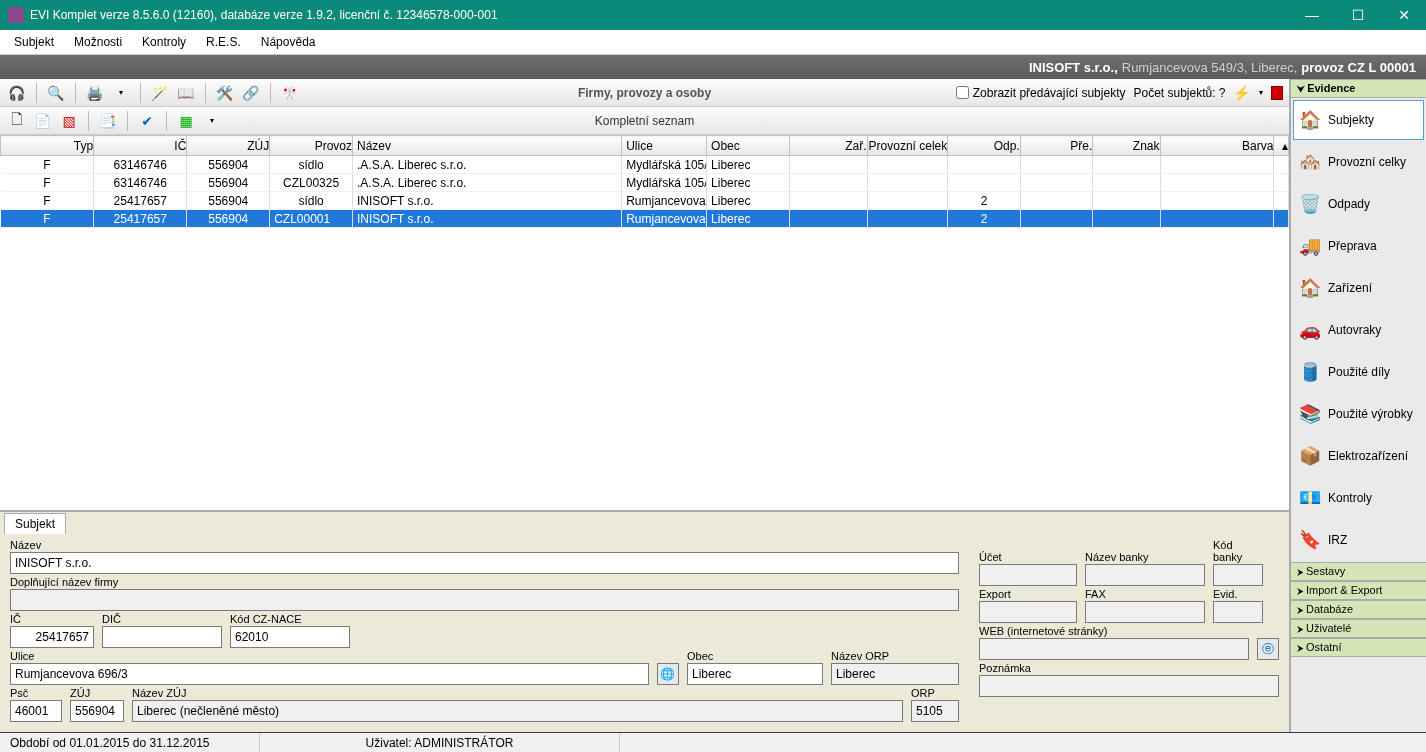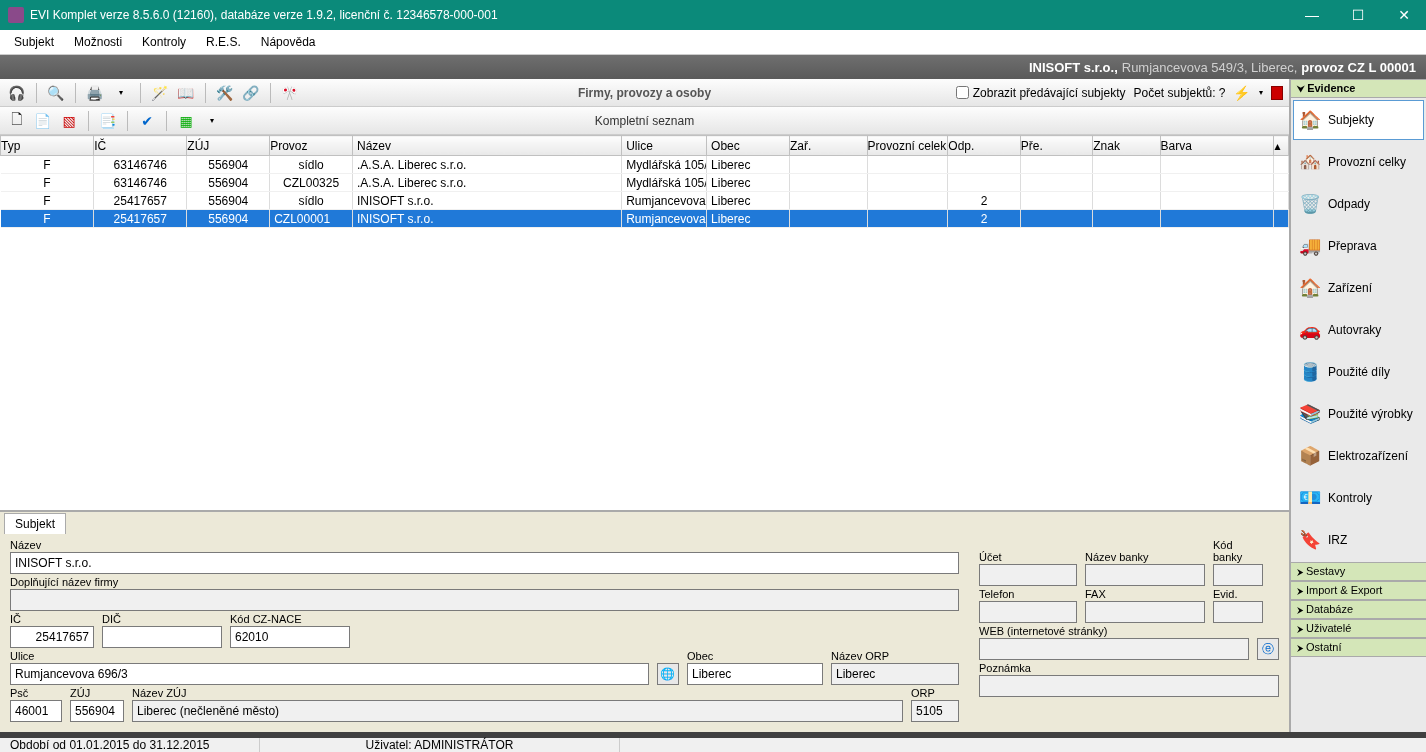--- a/index.html
+++ b/index.html
@@ -19,34 +19,34 @@
 .right-pane { width: 136px; background: #eaeaea; display: flex; flex-direction: column; border-left: 1px solid #aaa; }
 .toolbar1, .toolbar2 { background: linear-gradient(to bottom, #fdfdfd, #e6e6e6); height: 28px; display: flex; align-items: center; padding: 0 6px; border-bottom: 1px solid #ccc; gap: 4px; position: relative; }
 .toolbar1 .center-label { position: absolute; left: 50%; transform: translateX(-50%); font-weight: bold; color: #555; }
 .toolbar2 .center-label { position: absolute; left: 50%; transform: translateX(-50%); color: #333; }
 .tb-btn { width: 22px; height: 22px; display: flex; align-items: center; justify-content: center; cursor: pointer; border-radius: 2px; font-size: 14px; }
 .tb-sep { width: 1px; height: 20px; background: #bbb; margin: 0 4px; }
 .toolbar1 .right-group { margin-left: auto; display: flex; align-items: center; gap: 8px; }
 .chk-wrap { display: flex; align-items: center; gap: 4px; }
 .grid { flex: 1; background: #fff; overflow: auto; border-bottom: 1px solid #aaa; }
 .grid table { width: 100%; border-collapse: collapse; table-layout: fixed; }
-.grid th { background: linear-gradient(to bottom, #fdfdfd, #e8e8e8); border: 1px solid #c0c0c0; height: 20px; font-weight: normal; font-size: 12px; text-align: left; }
+.grid th { background: linear-gradient(to bottom, #fdfdfd, #e8e8e8); border: 1px solid #c0c0c0; height: 20px; font-weight: normal; font-size: 12px; text-align: right; }
 .grid td { border-right: 1px solid #dcdcdc; border-bottom: 1px solid #f0f0f0; height: 18px; padding: 0 4px; font-size: 12px; white-space: nowrap; overflow: hidden; }
 .grid tr.selected td { background: #2079d8; color: #fff; }
 .detail-tab { background: #ece9d8; border-top: 1px solid #aaa; }
 .detail-tab .tab-label { display: inline-block; background: #fff; padding: 3px 10px; border: 1px solid #aaa; border-bottom: none; font-size: 12px; margin-left: 4px; position: relative; top: 1px; }
 .detail-form { background: #ece9d8; padding: 6px 10px 10px 10px; display: grid; grid-template-columns: 1fr 300px; gap: 0 20px; }
 .form-col { display: flex; flex-direction: column; gap: 2px; }
 .field-row { display: flex; gap: 8px; align-items: flex-end; }
 .field { display: flex; flex-direction: column; }
 .field label { font-size: 11px; margin-bottom: 1px; }
 .field input { height: 22px; border: 1px solid #7a7a7a; padding: 0 4px; font-size: 12px; background: #fff; }
 .field input.ro { background: #f0f0f0; }
 .icon-btn-sm { width: 22px; height: 22px; border: 1px solid #7a7a7a; background: #e8e8e8; display: flex; align-items: center; justify-content: center; cursor: pointer; font-size: 12px; }
-.statusbar { height: 20px; background: #f0f0f0; border-top: 6px solid #404040; display: flex; align-items: center; font-size: 12px; }
+.statusbar { height: 20px; background: #f0f0f0; border-top: 1px solid #404040; display: flex; align-items: center; font-size: 12px; }
 .statusbar .cell { padding: 0 10px; border-right: 1px solid #ccc; height: 100%; display: flex; align-items: center; }
 .rp-header { background: #d4e6b8; font-size: 11px; padding: 2px 6px; border-top: 1px solid #aaa; border-bottom: 1px solid #aaa; cursor: pointer; }
 .rp-header.active::before { content: "⮟ "; font-size: 9px; }
 .rp-header:not(.active)::before { content: "⮞ "; font-size: 9px; }
 .rp-header.active { font-weight: bold; }
 .rp-items { background: #eaeaea; padding: 2px; display: flex; flex-direction: column; gap: 2px; }
 .rp-item { display: flex; align-items: center; gap: 4px; padding: 4px; border: 1px solid transparent; cursor: pointer; font-size: 12px; height: 40px; }
 .rp-item.selected { background: #fff; border: 1px solid #5a9bd4; }
 .rp-icon { width: 26px; height: 26px; display: flex; align-items: center; justify-content: center; font-size: 18px; }
 .lightning { color: #f2c200; font-size: 14px; }
@@ -299,21 +299,21 @@
                 <label>Název banky</label>
                 <input class="ro" style="">
               </div>
             <div class="field" style="width:50px">
                 <label>Kód banky</label>
                 <input class="ro" style="">
               </div>
           </div>
           <div class="field-row">
             <div class="field" style="width:98px">
-                <label>Telefon</label>
+                <label>Export</label>
                 <input class="ro" style="">
               </div>
             <div class="field" style="width:120px">
                 <label>FAX</label>
                 <input class="ro" style="">
               </div>
             <div class="field" style="width:50px">
                 <label>Evid.</label>
                 <input class="ro" style="">
               </div>

